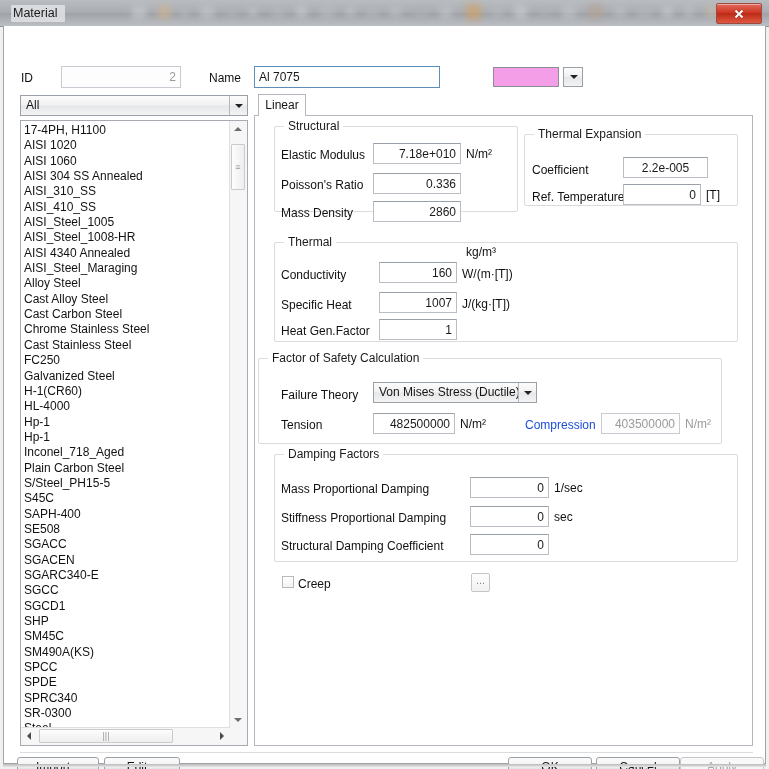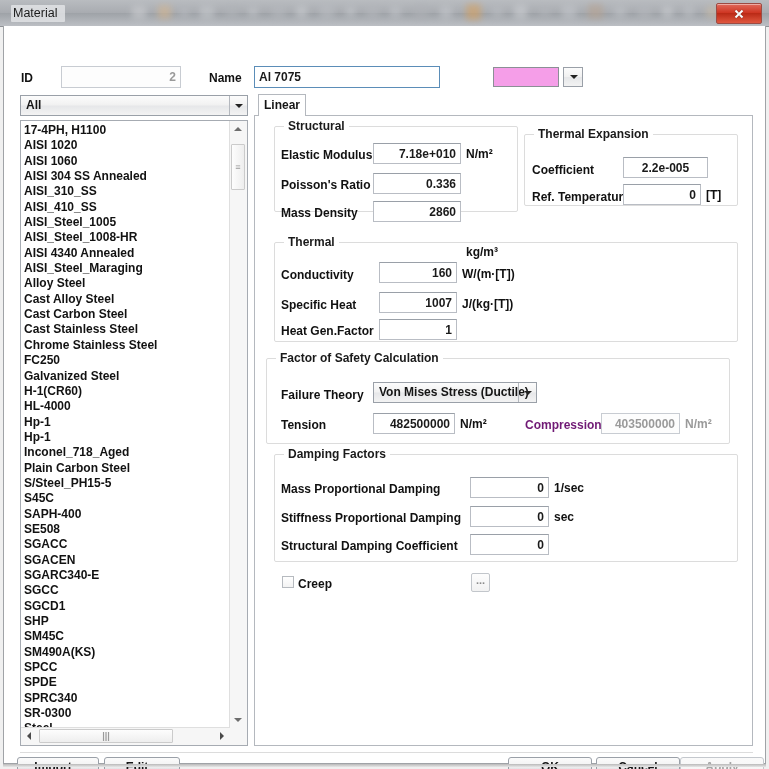--- a/index.html
+++ b/index.html
@@ -79,31 +79,30 @@
 
   
   .client {
     position: absolute;
     left: 3px; top: 26px;
     width: 763px; height: 738px;
     box-sizing: border-box;
     background: #ffffff;
     border: 1px solid #a0a3a7;
     border-top: none;
-    font-weight: bold;
   }
   .shadow-b {
     position: absolute;
     left: 3px; top: 764px; width: 763px; height: 3px;
     background: linear-gradient(to bottom, #b9b9b9, #e6e6e6);
   }
 
   
   .lbl { position: absolute; font-size: 12px; color: #111; white-space: nowrap; }
-  .lbl.dim { color: #701a75; }
+  .lbl.dim { color: #1d4ed8; }
 
   .tbox {
     position: absolute;
     box-sizing: border-box;
     background: #ffffff;
     border: 1px solid #b9bdc4;
     border-top-color: #9aa0a8;
     font-family: "Liberation Sans", sans-serif;
     font-size: 12px;
     color: #1a1a1a;
@@ -370,22 +369,22 @@
           <div>AISI 304 SS Annealed</div>
           <div>AISI_310_SS</div>
           <div>AISI_410_SS</div>
           <div>AISI_Steel_1005</div>
           <div>AISI_Steel_1008-HR</div>
           <div>AISI 4340 Annealed</div>
           <div>AISI_Steel_Maraging</div>
           <div>Alloy Steel</div>
           <div>Cast Alloy Steel</div>
           <div>Cast Carbon Steel</div>
+          <div>Chrome Stainless Steel</div>
           <div>Cast Stainless Steel</div>
-          <div>Chrome Stainless Steel</div>
           <div>FC250</div>
           <div>Galvanized Steel</div>
           <div>H-1(CR60)</div>
           <div>HL-4000</div>
           <div>Hp-1</div>
           <div>Hp-1</div>
           <div>Inconel_718_Aged</div>
           <div>Plain Carbon Steel</div>
           <div>S/Steel_PH15-5</div>
           <div>S45C</div>
@@ -466,21 +465,21 @@
     <div class="tbox" style="left:375px; top:236px; width:78px; height:21px;">160</div>
     <div class="unit" style="left:458px; top:241px;">W/(m·[T])</div>
 
     <div class="lbl" style="left:277px; top:272px;">Specific Heat</div>
     <div class="tbox" style="left:375px; top:266px; width:78px; height:21px;">1007</div>
     <div class="unit" style="left:458px; top:271px;">J/(kg·[T])</div>
 
     <div class="lbl" style="left:277px; top:298px;">Heat Gen.Factor</div>
     <div class="tbox" style="left:375px; top:293px; width:78px; height:21px;">1</div>
 
-    <div class="group" style="left:262px; top:332px; width:464px; height:86px;">
+    <div class="group" style="left:254px; top:332px; width:464px; height:86px;">
       <span class="cap">Factor of Safety Calculation</span>
     </div>
     <div class="lbl" style="left:277px; top:362px;">Failure Theory</div>
     <div class="combo" style="left:369px; top:356px; width:164px; height:21px;">
       <span>Von Mises Stress (Ductile)</span>
       <div class="arrowbox">
           <span class="arrow"></span>
         </div>
     </div>
 

